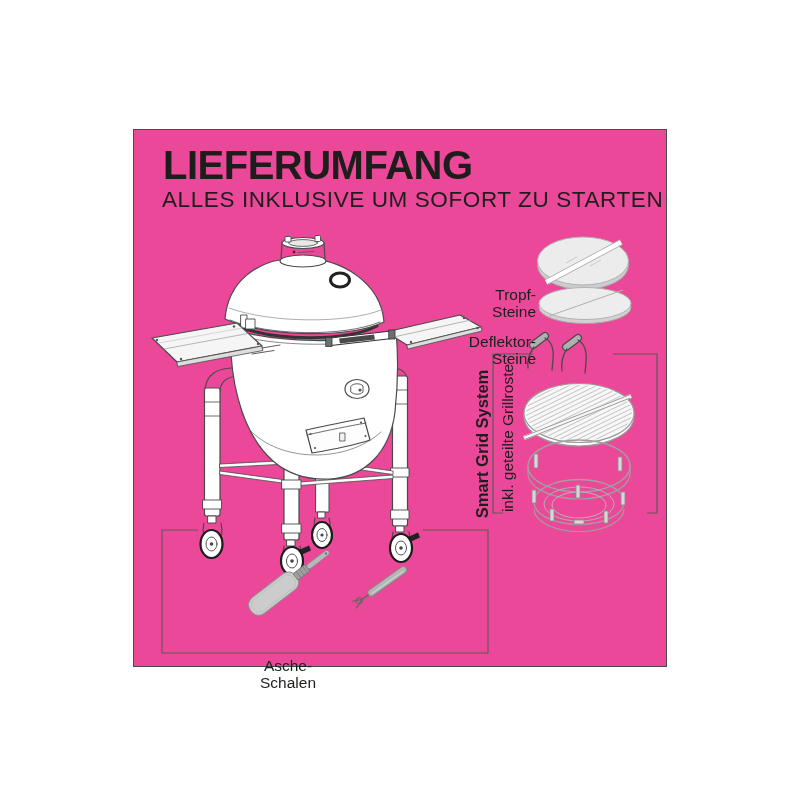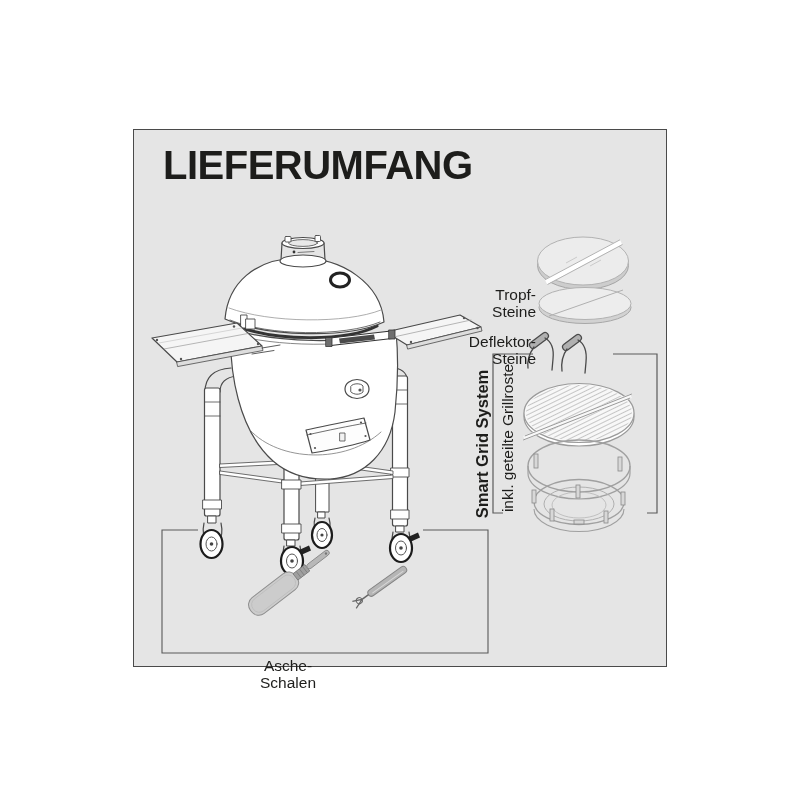--- a/index.html
+++ b/index.html
@@ -1,40 +1,41 @@
 <!DOCTYPE html>
 <html><head>
 <meta charset="utf-8">
 <style>
   * { margin:0; padding:0; box-sizing:border-box; }
   html,body { width:800px; height:800px; background:#ffffff; overflow:hidden;
               font-family:"Liberation Sans", sans-serif; }
   .page { position:relative; width:800px; height:800px; background:#ffffff; }
   .frame { position:absolute; left:133px; top:129px; width:534px; height:538px;
-           border:1px solid #4a4a4a; background:#e5e5e5; }
+           border:1px solid #4a4a4a; background:#ec4899; }
   .title { position:absolute; left:29px; top:14px; font-size:40px; font-weight:800;
            letter-spacing:-0.5px; color:#1d1d1b; line-height:1.05; white-space:nowrap; }
   .subtitle { position:absolute; left:28px; top:57px; font-size:22.5px; font-weight:400;
               letter-spacing:0.6px; color:#1d1d1b; white-space:nowrap; }
   .art { position:absolute; left:0; top:0; width:532px; height:536px; }
   .callout { position:absolute; color:#1d1d1b; font-size:15.5px; line-height:16.5px;margin-top:47px; }
   .co-right { text-align:right; }
   .co-center { text-align:center; }
   .v-label { position:absolute; transform:rotate(-90deg); transform-origin:center;
              text-align:center; color:#1d1d1b; white-space:nowrap; }
   .v-bold { font-size:16.5px; font-weight:700; }
   .v-reg  { font-size:15.5px; font-weight:400; }
 </style>
 </head>
 <body>
 
 <div class="page">
   <div class="frame">
 
     <div class="title">LIEFERUMFANG</div>
+    <div class="subtitle">ALLES INKLUSIVE UM SOFORT ZU STARTEN</div>
 
     <svg class="art" viewBox="0 0 532 536">
       <defs>
         <pattern id="grateHatch" width="4" height="4" patternUnits="userSpaceOnUse" patternTransform="rotate(64)">
           <line x1="0" y1="0" x2="0" y2="4" stroke="#9b9b9b" stroke-width="1.1"></line>
         </pattern>
         <clipPath id="grateClip">
             <ellipse cx="445" cy="283" rx="53" ry="28"></ellipse>
           </clipPath>
       </defs>

